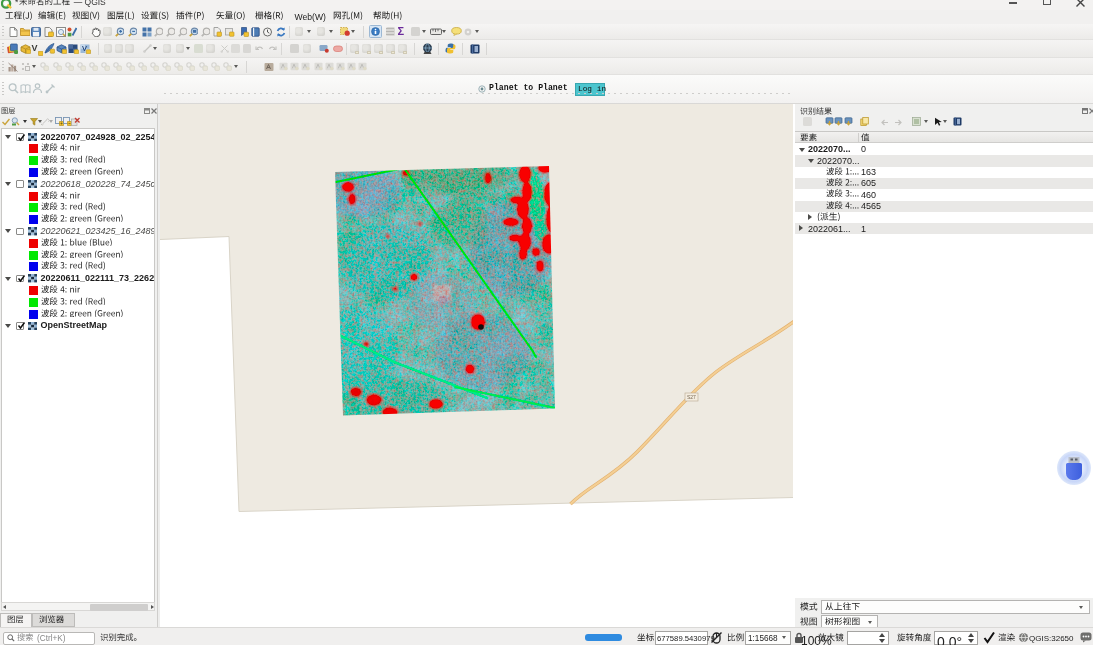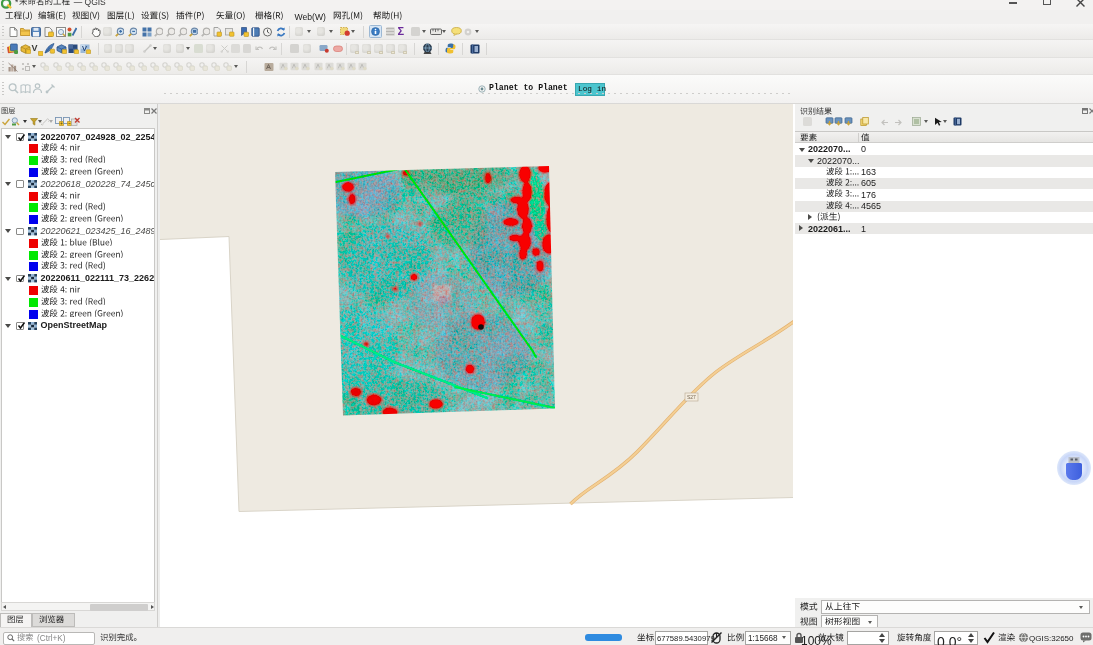--- a/index.html
+++ b/index.html
@@ -1143,21 +1143,21 @@
           <svg style="display:block;margin-top:0.00px" width="33.2" height="8.4" viewBox="0 -880.0 3947.0 1000.0" fill="#222222">
             <path transform="translate(0.0,0)" d="M92 -777C151 -745 227 -696 265 -662L309 -722C271 -755 194 -801 135 -830ZM38 -506C99 -477 177 -431 215 -398L258 -460C219 -491 140 -535 80 -562ZM62 21 128 67C180 -26 240 -151 285 -256L226 -301C177 -188 110 -56 62 21ZM597 -625V-448H426V-625ZM354 -695V-442C354 -297 343 -98 234 42C252 49 283 67 296 79C395 -49 420 -233 425 -381H451C489 -277 542 -187 611 -112C541 -53 458 -10 368 20C384 33 407 64 417 82C507 50 590 3 663 -60C734 2 819 50 918 80C929 60 950 31 967 16C870 -10 786 -54 715 -112C791 -194 851 -299 886 -430L839 -451L825 -448H670V-625H859C843 -579 824 -533 807 -501L872 -480C900 -531 932 -612 957 -684L903 -698L890 -695H670V-841H597V-695ZM522 -381H793C763 -294 718 -221 662 -161C602 -223 555 -298 522 -381Z"></path>
             <path transform="translate(1000.0,0)" d="M538 -803V-682C538 -609 522 -520 423 -454C438 -445 466 -420 476 -406C585 -479 608 -591 608 -680V-738H748V-550C748 -482 761 -456 828 -456C840 -456 889 -456 903 -456C922 -456 943 -457 954 -461C952 -476 950 -501 949 -519C937 -516 915 -515 902 -515C890 -515 846 -515 834 -515C820 -515 817 -522 817 -549V-803ZM467 -386V-321H540L501 -310C533 -226 577 -152 634 -91C565 -38 483 -2 393 20C408 35 425 64 433 84C528 57 614 17 687 -41C750 12 826 52 913 77C924 58 944 28 961 13C876 -7 802 -43 739 -90C807 -160 858 -252 887 -372L840 -389L827 -386ZM563 -321H797C772 -248 734 -187 685 -137C632 -189 591 -251 563 -321ZM118 -751V-168L33 -157L46 -85L118 -97V66H191V-109L435 -150L431 -215L191 -179V-324H415V-392H191V-529H416V-596H191V-705C278 -728 373 -757 445 -790L383 -846C321 -813 214 -775 120 -750Z"></path>
             <path transform="translate(2280.0,0)" d="M263 13C394 13 499 -65 499 -196C499 -297 430 -361 344 -382V-387C422 -414 474 -474 474 -563C474 -679 384 -746 260 -746C176 -746 111 -709 56 -659L105 -601C147 -643 198 -672 257 -672C334 -672 381 -626 381 -556C381 -477 330 -416 178 -416V-346C348 -346 406 -288 406 -199C406 -115 345 -63 257 -63C174 -63 119 -103 76 -147L29 -88C77 -35 149 13 263 13Z"></path>
             <path transform="translate(2835.0,0)" d="M139 -390C175 -390 205 -418 205 -460C205 -501 175 -530 139 -530C102 -530 73 -501 73 -460C73 -418 102 -390 139 -390ZM139 13C175 13 205 -15 205 -56C205 -98 175 -126 139 -126C102 -126 73 -98 73 -56C73 -15 102 13 139 13Z"></path>
             <path transform="translate(3113.0,0)" d="M139 13C175 13 205 -15 205 -56C205 -98 175 -126 139 -126C102 -126 73 -98 73 -56C73 -15 102 13 139 13Z"></path>
             <path transform="translate(3391.0,0)" d="M139 13C175 13 205 -15 205 -56C205 -98 175 -126 139 -126C102 -126 73 -98 73 -56C73 -15 102 13 139 13Z"></path>
             <path transform="translate(3669.0,0)" d="M139 13C175 13 205 -15 205 -56C205 -98 175 -126 139 -126C102 -126 73 -98 73 -56C73 -15 102 13 139 13Z"></path>
           </svg>
         </div>
-        <div class="txt" style="left:66px;top:57.6px;font-size:9px;">176</div>
+        <div class="txt" style="left:66px;top:57.6px;font-size:9px;">460</div>
         <div class="abs" style="left:0;top:68.5px;width:298px;height:11.3px;background:#e9e8e6;"></div>
         <div class="abs" style="left:31.0px;top:68.7px;">
           <svg style="display:block;margin-top:0.00px" width="33.2" height="8.4" viewBox="0 -880.0 3947.0 1000.0" fill="#222222">
             <path transform="translate(0.0,0)" d="M92 -777C151 -745 227 -696 265 -662L309 -722C271 -755 194 -801 135 -830ZM38 -506C99 -477 177 -431 215 -398L258 -460C219 -491 140 -535 80 -562ZM62 21 128 67C180 -26 240 -151 285 -256L226 -301C177 -188 110 -56 62 21ZM597 -625V-448H426V-625ZM354 -695V-442C354 -297 343 -98 234 42C252 49 283 67 296 79C395 -49 420 -233 425 -381H451C489 -277 542 -187 611 -112C541 -53 458 -10 368 20C384 33 407 64 417 82C507 50 590 3 663 -60C734 2 819 50 918 80C929 60 950 31 967 16C870 -10 786 -54 715 -112C791 -194 851 -299 886 -430L839 -451L825 -448H670V-625H859C843 -579 824 -533 807 -501L872 -480C900 -531 932 -612 957 -684L903 -698L890 -695H670V-841H597V-695ZM522 -381H793C763 -294 718 -221 662 -161C602 -223 555 -298 522 -381Z"></path>
             <path transform="translate(1000.0,0)" d="M538 -803V-682C538 -609 522 -520 423 -454C438 -445 466 -420 476 -406C585 -479 608 -591 608 -680V-738H748V-550C748 -482 761 -456 828 -456C840 -456 889 -456 903 -456C922 -456 943 -457 954 -461C952 -476 950 -501 949 -519C937 -516 915 -515 902 -515C890 -515 846 -515 834 -515C820 -515 817 -522 817 -549V-803ZM467 -386V-321H540L501 -310C533 -226 577 -152 634 -91C565 -38 483 -2 393 20C408 35 425 64 433 84C528 57 614 17 687 -41C750 12 826 52 913 77C924 58 944 28 961 13C876 -7 802 -43 739 -90C807 -160 858 -252 887 -372L840 -389L827 -386ZM563 -321H797C772 -248 734 -187 685 -137C632 -189 591 -251 563 -321ZM118 -751V-168L33 -157L46 -85L118 -97V66H191V-109L435 -150L431 -215L191 -179V-324H415V-392H191V-529H416V-596H191V-705C278 -728 373 -757 445 -790L383 -846C321 -813 214 -775 120 -750Z"></path>
             <path transform="translate(2280.0,0)" d="M340 0H426V-202H524V-275H426V-733H325L20 -262V-202H340ZM340 -275H115L282 -525C303 -561 323 -598 341 -633H345C343 -596 340 -536 340 -500Z"></path>
             <path transform="translate(2835.0,0)" d="M139 -390C175 -390 205 -418 205 -460C205 -501 175 -530 139 -530C102 -530 73 -501 73 -460C73 -418 102 -390 139 -390ZM139 13C175 13 205 -15 205 -56C205 -98 175 -126 139 -126C102 -126 73 -98 73 -56C73 -15 102 13 139 13Z"></path>
             <path transform="translate(3113.0,0)" d="M139 13C175 13 205 -15 205 -56C205 -98 175 -126 139 -126C102 -126 73 -98 73 -56C73 -15 102 13 139 13Z"></path>
             <path transform="translate(3391.0,0)" d="M139 13C175 13 205 -15 205 -56C205 -98 175 -126 139 -126C102 -126 73 -98 73 -56C73 -15 102 13 139 13Z"></path>
             <path transform="translate(3669.0,0)" d="M139 13C175 13 205 -15 205 -56C205 -98 175 -126 139 -126C102 -126 73 -98 73 -56C73 -15 102 13 139 13Z"></path>
@@ -1168,21 +1168,21 @@
         <div class="abs" style="left:22.0px;top:80.0px;">
           <svg style="display:block;margin-top:0.00px" width="23.5" height="8.8" viewBox="0 -880.0 2676.0 1000.0" fill="#222222">
             <path transform="translate(0.0,0)" d="M239 196 295 171C209 29 168 -141 168 -311C168 -480 209 -649 295 -792L239 -818C147 -668 92 -507 92 -311C92 -114 147 47 239 196Z"></path>
             <path transform="translate(338.0,0)" d="M89 -772C148 -741 224 -693 262 -659L303 -720C264 -753 187 -798 128 -827ZM38 -500C96 -473 171 -429 208 -397L247 -459C209 -490 133 -532 76 -556ZM62 10 120 61C171 -31 230 -154 275 -259L224 -309C175 -196 108 -66 62 10ZM527 70C544 54 572 40 765 -44C760 -58 753 -86 751 -105L600 -44V-521L672 -534C707 -271 773 -47 916 65C928 45 952 16 970 1C892 -53 837 -147 797 -262C847 -297 906 -345 958 -389L905 -442C873 -406 823 -360 779 -323C759 -393 745 -468 734 -547C791 -560 845 -575 889 -593L829 -651C761 -620 638 -592 533 -574V-57C533 -18 512 -2 497 6C508 22 522 53 527 70ZM367 -737V-486C367 -329 357 -109 250 48C267 55 298 73 310 85C420 -78 436 -320 436 -486V-681C600 -702 782 -735 907 -777L846 -838C735 -797 536 -760 367 -737Z"></path>
             <path transform="translate(1338.0,0)" d="M239 -824C201 -681 136 -542 54 -453C73 -443 106 -421 121 -408C159 -453 194 -510 226 -573H463V-352H165V-280H463V-25H55V48H949V-25H541V-280H865V-352H541V-573H901V-646H541V-840H463V-646H259C281 -697 300 -752 315 -807Z"></path>
             <path transform="translate(2338.0,0)" d="M99 196C191 47 246 -114 246 -311C246 -507 191 -668 99 -818L42 -792C128 -649 171 -480 171 -311C171 -141 128 29 42 171Z"></path>
           </svg>
         </div>
         <div class="abs" style="left:0;top:91.1px;width:298px;height:11.3px;background:#e9e8e6;"></div>
         <div class="abs" style="left:4.0px;top:93.3px;width:0;height:0;border-top:3.5px solid transparent;border-bottom:3.5px solid transparent;border-left:4.5px solid #4a4a48;"></div>
-        <div class="txt" style="left:13.0px;top:91.5px;font-size:9px;font-weight:bold;">2022061...</div>
+        <div class="txt" style="left:13.0px;top:91.5px;font-size:9px;font-weight:normal;">2022061...</div>
         <div class="txt" style="left:66px;top:91.5px;font-size:9px;">1</div>
   </div>
 
   <div class="abs" style="left:5px;top:498px;">
         <svg style="display:block;margin-top:0.00px" width="17.6" height="8.8" viewBox="0 -880.0 2000.0 1000.0" fill="#222222">
           <path transform="translate(0.0,0)" d="M472 -417H820V-345H472ZM472 -542H820V-472H472ZM732 -840V-757H578V-840H507V-757H360V-693H507V-618H578V-693H732V-618H805V-693H945V-757H805V-840ZM402 -599V-289H606C602 -259 598 -232 591 -206H340V-142H569C531 -65 459 -12 312 20C326 35 345 63 352 80C526 38 607 -34 647 -140C697 -30 790 45 920 80C930 61 950 33 966 18C853 -6 767 -61 719 -142H943V-206H666C671 -232 676 -260 679 -289H893V-599ZM175 -840V-647H50V-577H175V-576C148 -440 90 -281 32 -197C45 -179 63 -146 72 -124C110 -183 146 -274 175 -372V79H247V-436C274 -383 305 -319 318 -286L366 -340C349 -371 273 -496 247 -535V-577H350V-647H247V-840Z"></path>
           <path transform="translate(1000.0,0)" d="M709 -791C761 -755 823 -701 853 -665L905 -712C875 -747 811 -798 760 -833ZM565 -836C565 -774 567 -713 570 -653H55V-580H575C601 -208 685 82 849 82C926 82 954 31 967 -144C946 -152 918 -169 901 -186C894 -52 883 4 855 4C756 4 678 -241 653 -580H947V-653H649C646 -712 645 -773 645 -836ZM59 -24 83 50C211 22 395 -20 565 -60L559 -128L345 -82V-358H532V-431H90V-358H270V-67Z"></path>
         </svg>
       </div>
   <div class="abs" style="left:26px;top:496px;width:269px;height:14px;background:#fdfdfc;border:1px solid #b4b3b1;"></div>

